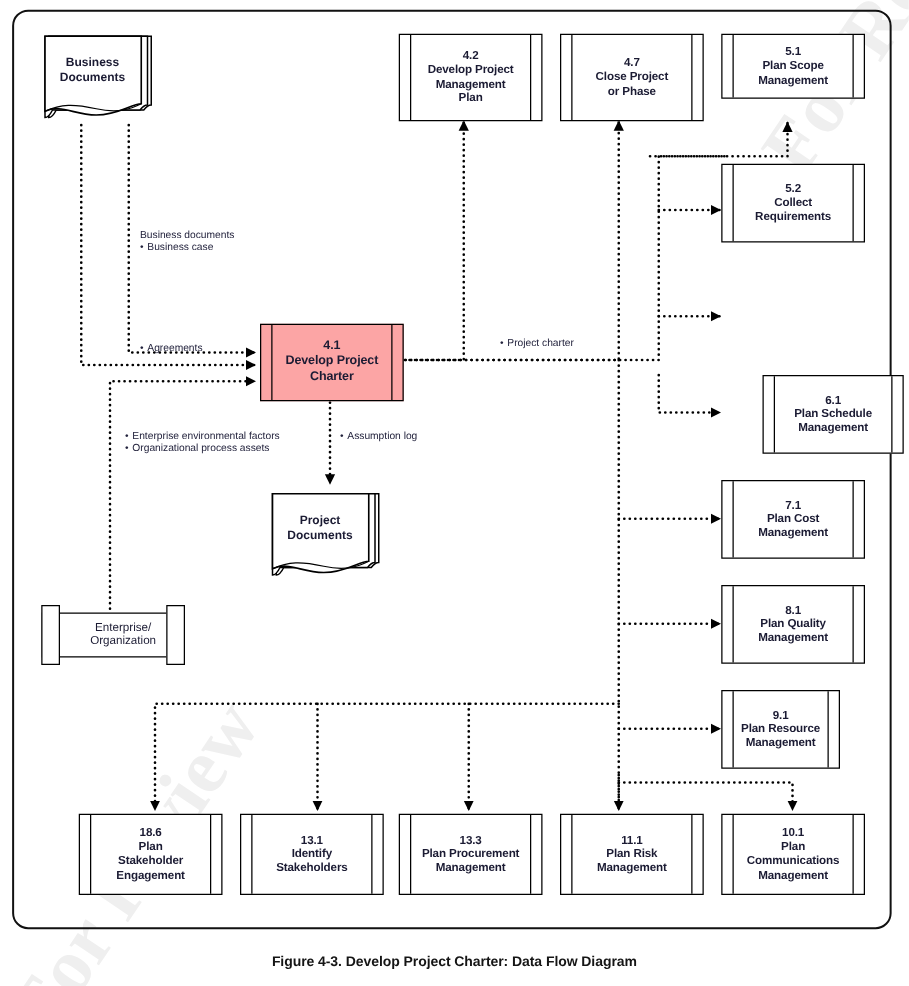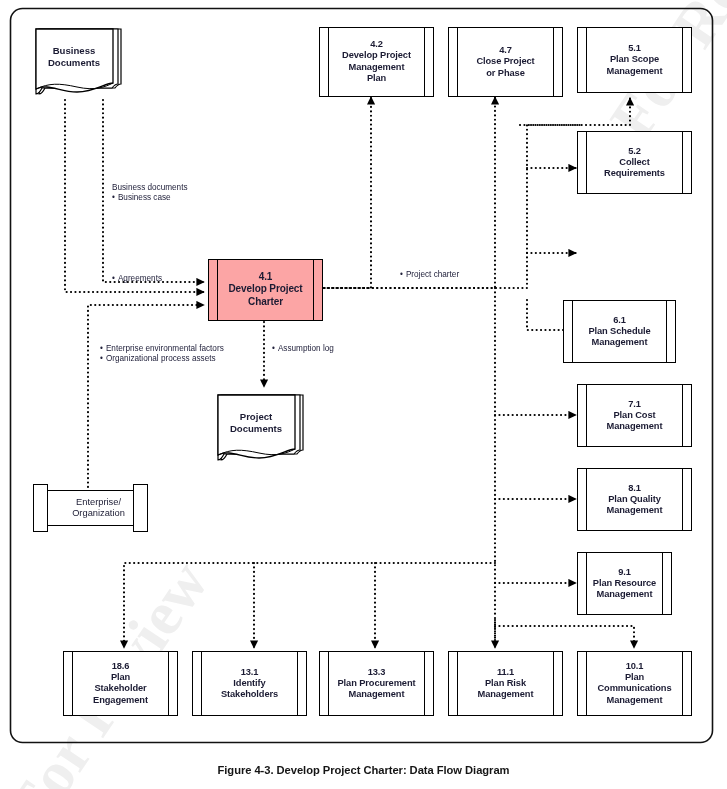--- a/index.html
+++ b/index.html
@@ -141,34 +141,34 @@
     <div class="bar r"></div>
     <div class="txt"><span>4.2</span><br><span>Develop Project<br>Management<br>Plan</span></div>
   </div>
 
   <div class="proc" style="left:448px;top:27px;width:115px;height:70px;">
     <div class="bar l"></div>
     <div class="bar r"></div>
     <div class="txt"><span>4.7</span><br><span>Close Project<br>or Phase</span></div>
   </div>
 
-  <div class="proc" style="left:577px;top:27px;width:115px;height:66px;">
+  <div class="proc" style="left:577px;top:27px;width:115px;height:52px;">
     <div class="bar l"></div>
     <div class="bar r"></div>
     <div class="txt"><span>5.1</span><br><span>Plan Scope<br>Management</span></div>
   </div>
 
   <div class="proc" style="left:577px;top:131px;width:115px;height:63px;">
     <div class="bar l"></div>
     <div class="bar r"></div>
     <div class="txt"><span>5.2</span><br><span>Collect<br>Requirements</span></div>
   </div>
 
 
-  <div class="proc" style="left:563px;top:300px;width:113px;height:63px;">
+  <div class="proc" style="left:610px;top:300px;width:113px;height:63px;">
     <div class="bar l"></div>
     <div class="bar r"></div>
     <div class="txt"><span>6.1</span><br><span>Plan Schedule<br>Management</span></div>
   </div>
 
   <div class="proc" style="left:577px;top:384px;width:115px;height:63px;">
     <div class="bar l"></div>
     <div class="bar r"></div>
     <div class="txt"><span>7.1</span><br><span>Plan Cost<br>Management</span></div>
   </div>

